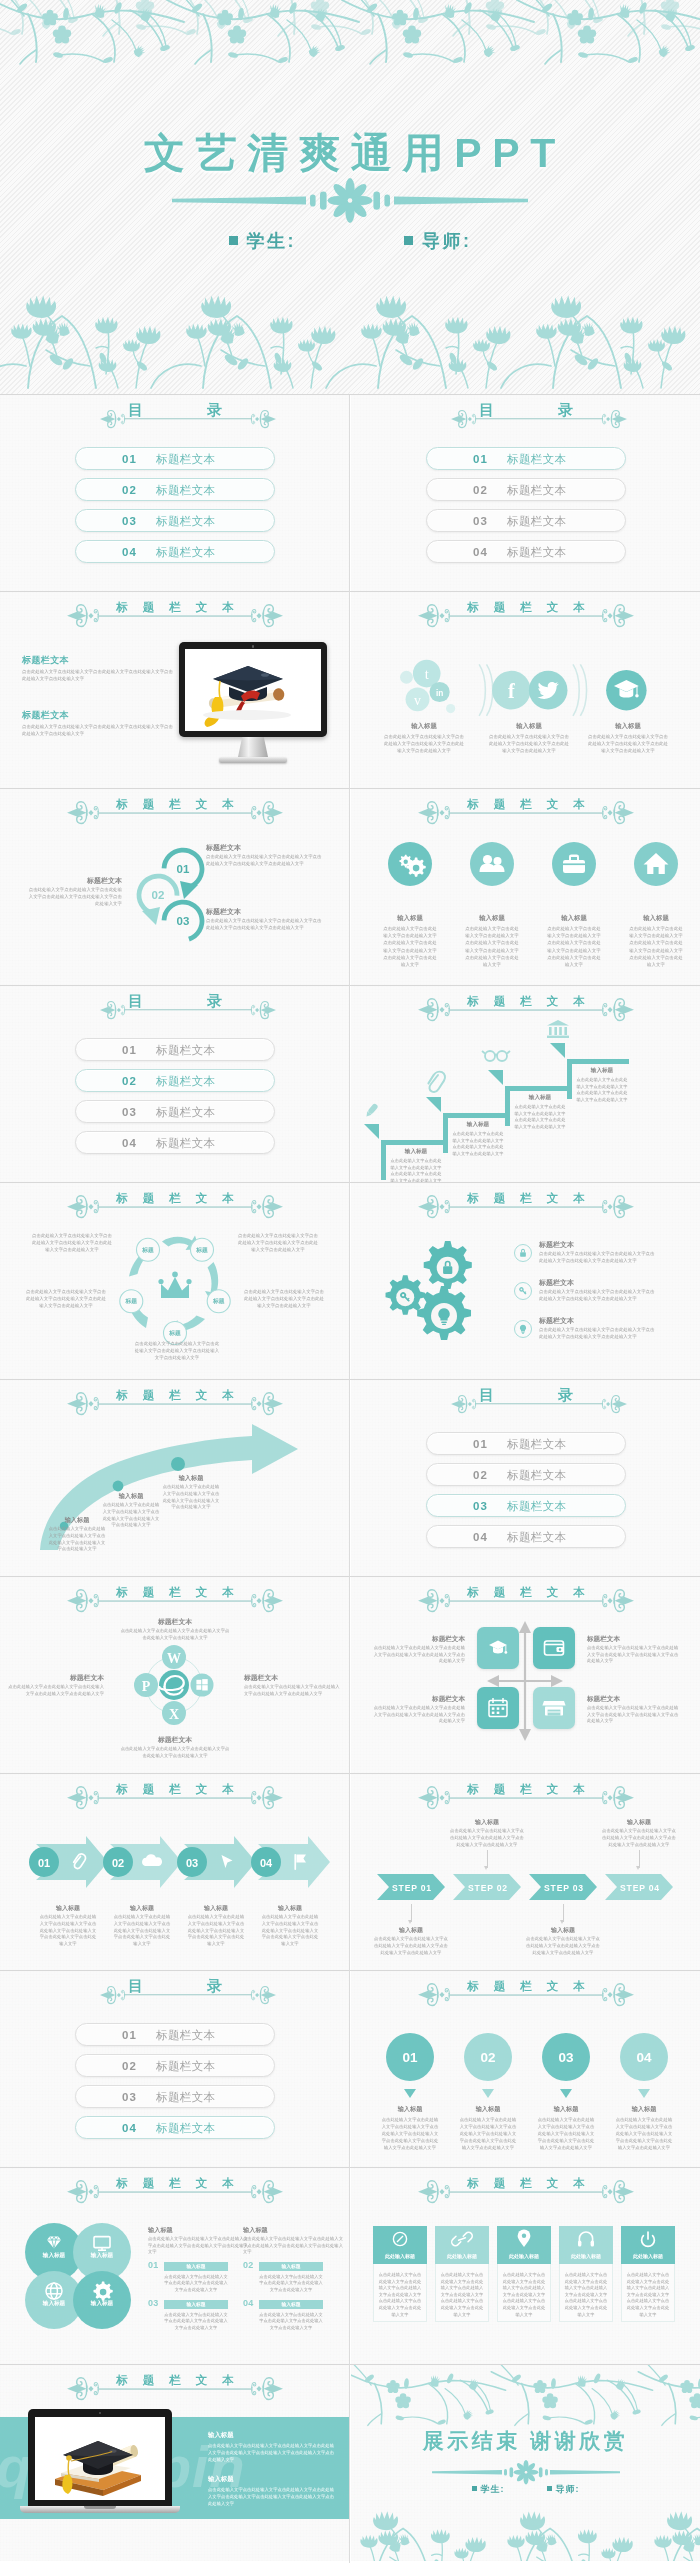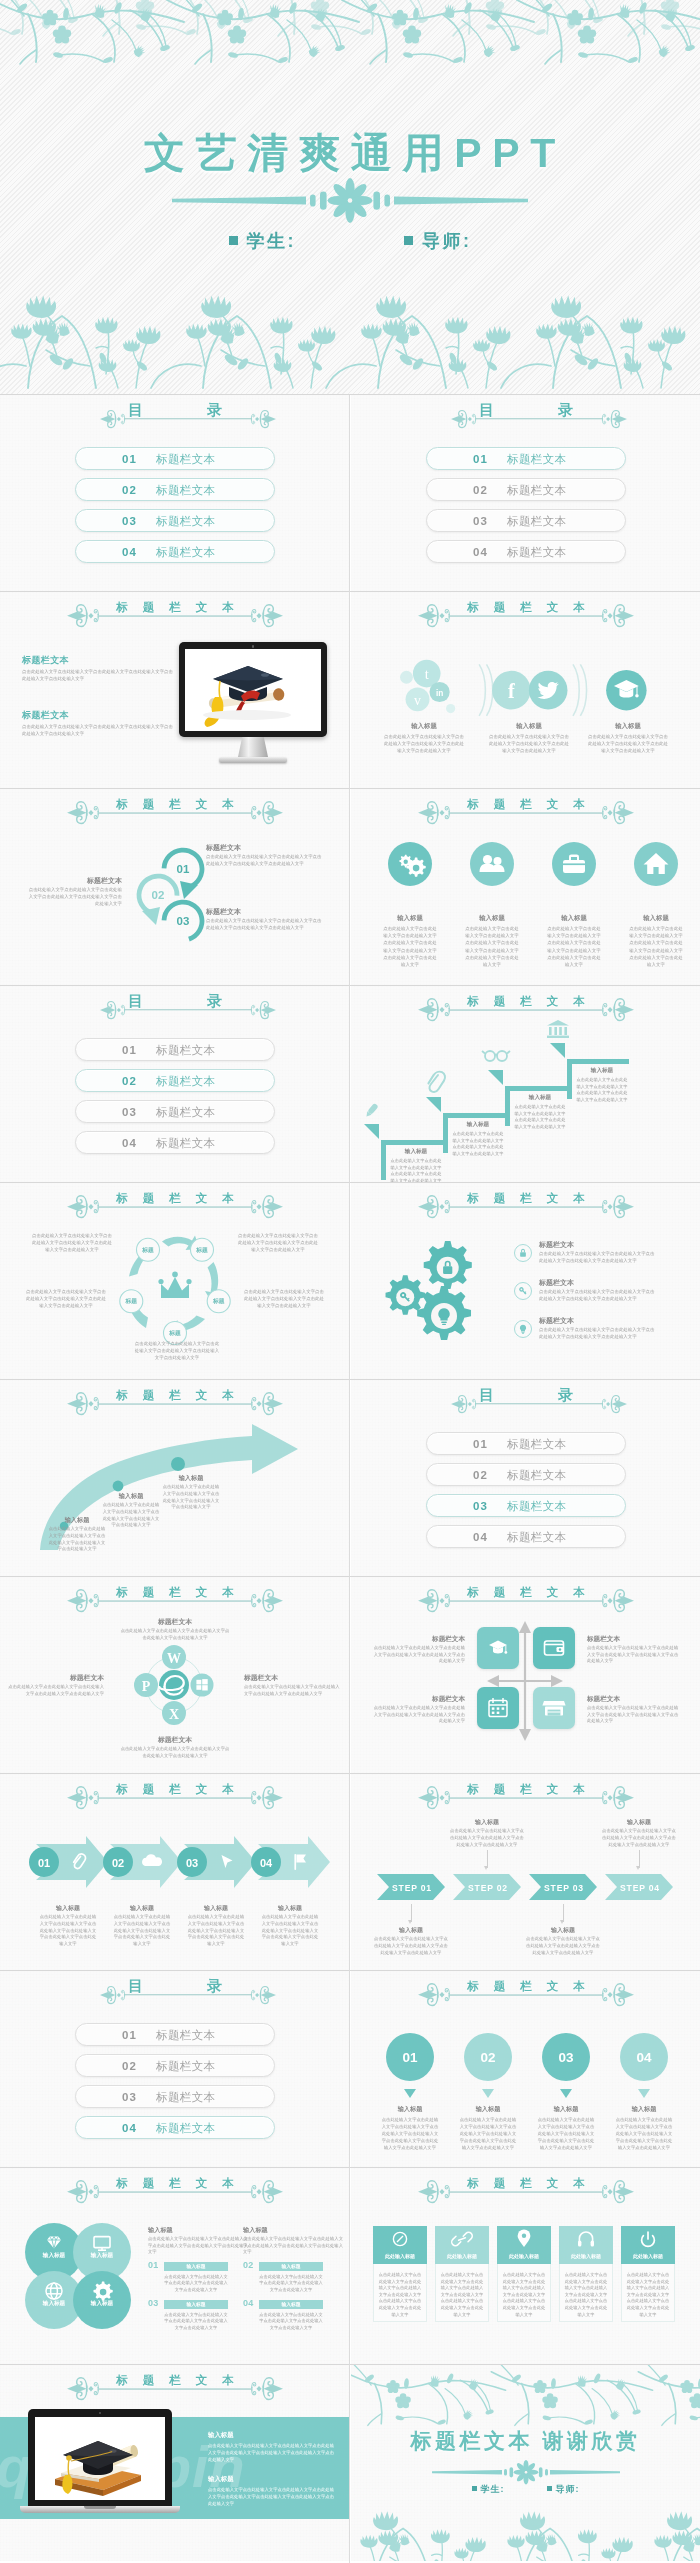--- a/index.html
+++ b/index.html
@@ -1373,21 +1373,21 @@
          <use href="#vineTile" x="350" transform="scale(0.84)"></use>
         </g>
     </svg>
     <svg width="349" height="68" style="position:absolute;left:0;top:140px">
       <g transform="scale(0.84)">
           <use href="#grassTile" x="0"></use>
           <use href="#grassTile" x="175"></use>
          <use href="#grassTile" x="350"></use>
         </g>
     </svg>
-    <div style="position:absolute;left:0;top:62px;width:349px;text-align:center;color:#6bc2bd;font-size:21px;font-weight:bold;letter-spacing:3.5px;text-shadow:0 1px 2px rgba(255,255,255,.9)">标题栏文本  谢谢欣赏</div>
+    <div style="position:absolute;left:0;top:62px;width:349px;text-align:center;color:#6bc2bd;font-size:21px;font-weight:bold;letter-spacing:3.5px;text-shadow:0 1px 2px rgba(255,255,255,.9)">展示结束  谢谢欣赏</div>
     <svg width="200" height="26" style="position:absolute;left:75px;top:95px">
       <g fill="#8fd3d0">
         <path d="M6 11.2 L 76 10 L 76 14.4 L 6 13.2 Z"></path>
         <path d="M194 11.2 L 124 10 L 124 14.4 L 194 13.2 Z"></path>
         <rect x="78" y="9" width="3" height="6.6" rx="1.5"></rect>
         <rect x="83.5" y="7.2" width="3.6" height="10.2" rx="1.8"></rect>
         <rect x="112.9" y="7.2" width="3.6" height="10.2" rx="1.8"></rect>
         <rect x="119" y="9" width="3" height="6.6" rx="1.5"></rect>
       </g>
       <g transform="translate(100,12.2) scale(0.55)">

